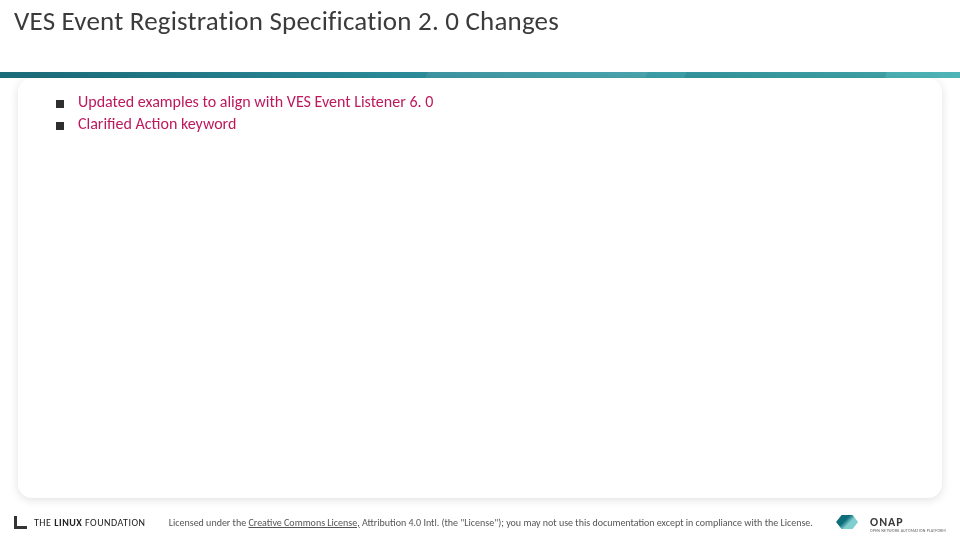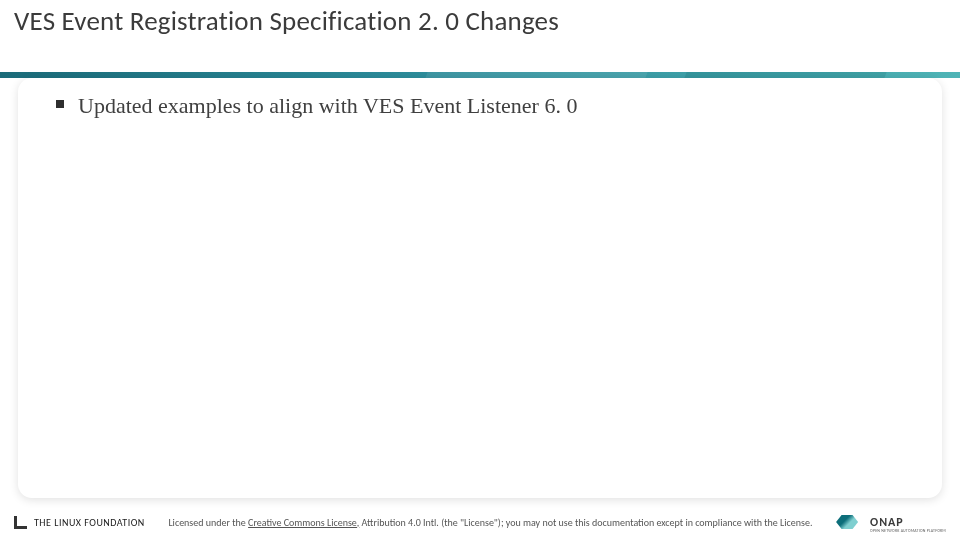--- a/index.html
+++ b/index.html
@@ -68,25 +68,24 @@
     z-index: 2;
   }
   .bullet-list {
     list-style: none;
     margin: 0;
     padding: 0;
   }
   .bullet-list li {
     position: relative;
     padding-left: 26px;
-    font-size: 22px;
+    font-size: 16px;
     line-height: 1.25;
-    color: #404040;
+    color: #be185d;
     margin-bottom: 2px;
-    font-family: Liberation Serif, serif;
   }
   .bullet-list li::before {
     content: "";
     position: absolute;
     left: 4px;
     top: 8px;
     width: 8px;
     height: 8px;
     background: #2e2e2e;
   }
@@ -118,21 +117,21 @@
     width: 10px; height: 10px;
     border-left: 3px solid #333;
     border-bottom: 3px solid #333;
     left: 0; bottom: 0;
   }
   .lf-text {
     font-size: 10px;
     letter-spacing: 0.5px;
     color: #222;
   }
-  .lf-text b { font-weight: 400; }
+  .lf-text b { font-weight: 700; }
   .license {
     flex: 1;
     text-align: center;
     font-size: 10px;
     color: #555;
   }
   .license .cc-link { text-decoration: underline; }
   .onap-logo {
     display: flex;
     align-items: center;
@@ -166,20 +165,21 @@
 
   <div class="teal-band"></div>
 
   <div class="title-bar">
     <div class="title-text">VES Event Registration Specification 2. 0 Changes</div>
   </div>
 
   <div class="content-card">
     <ul class="bullet-list">
       <li>Updated examples to align with VES Event Listener 6. 0</li>
+      <li>Clarified Action keyword</li>
     </ul>
   </div>
 
   <div class="footer">
     <div class="lf-logo">
       <span class="lf-mark"></span>
       <span class="lf-text">
         <span>THE</span>
         <b>LINUX</b>
         <span>FOUNDATION</span>

